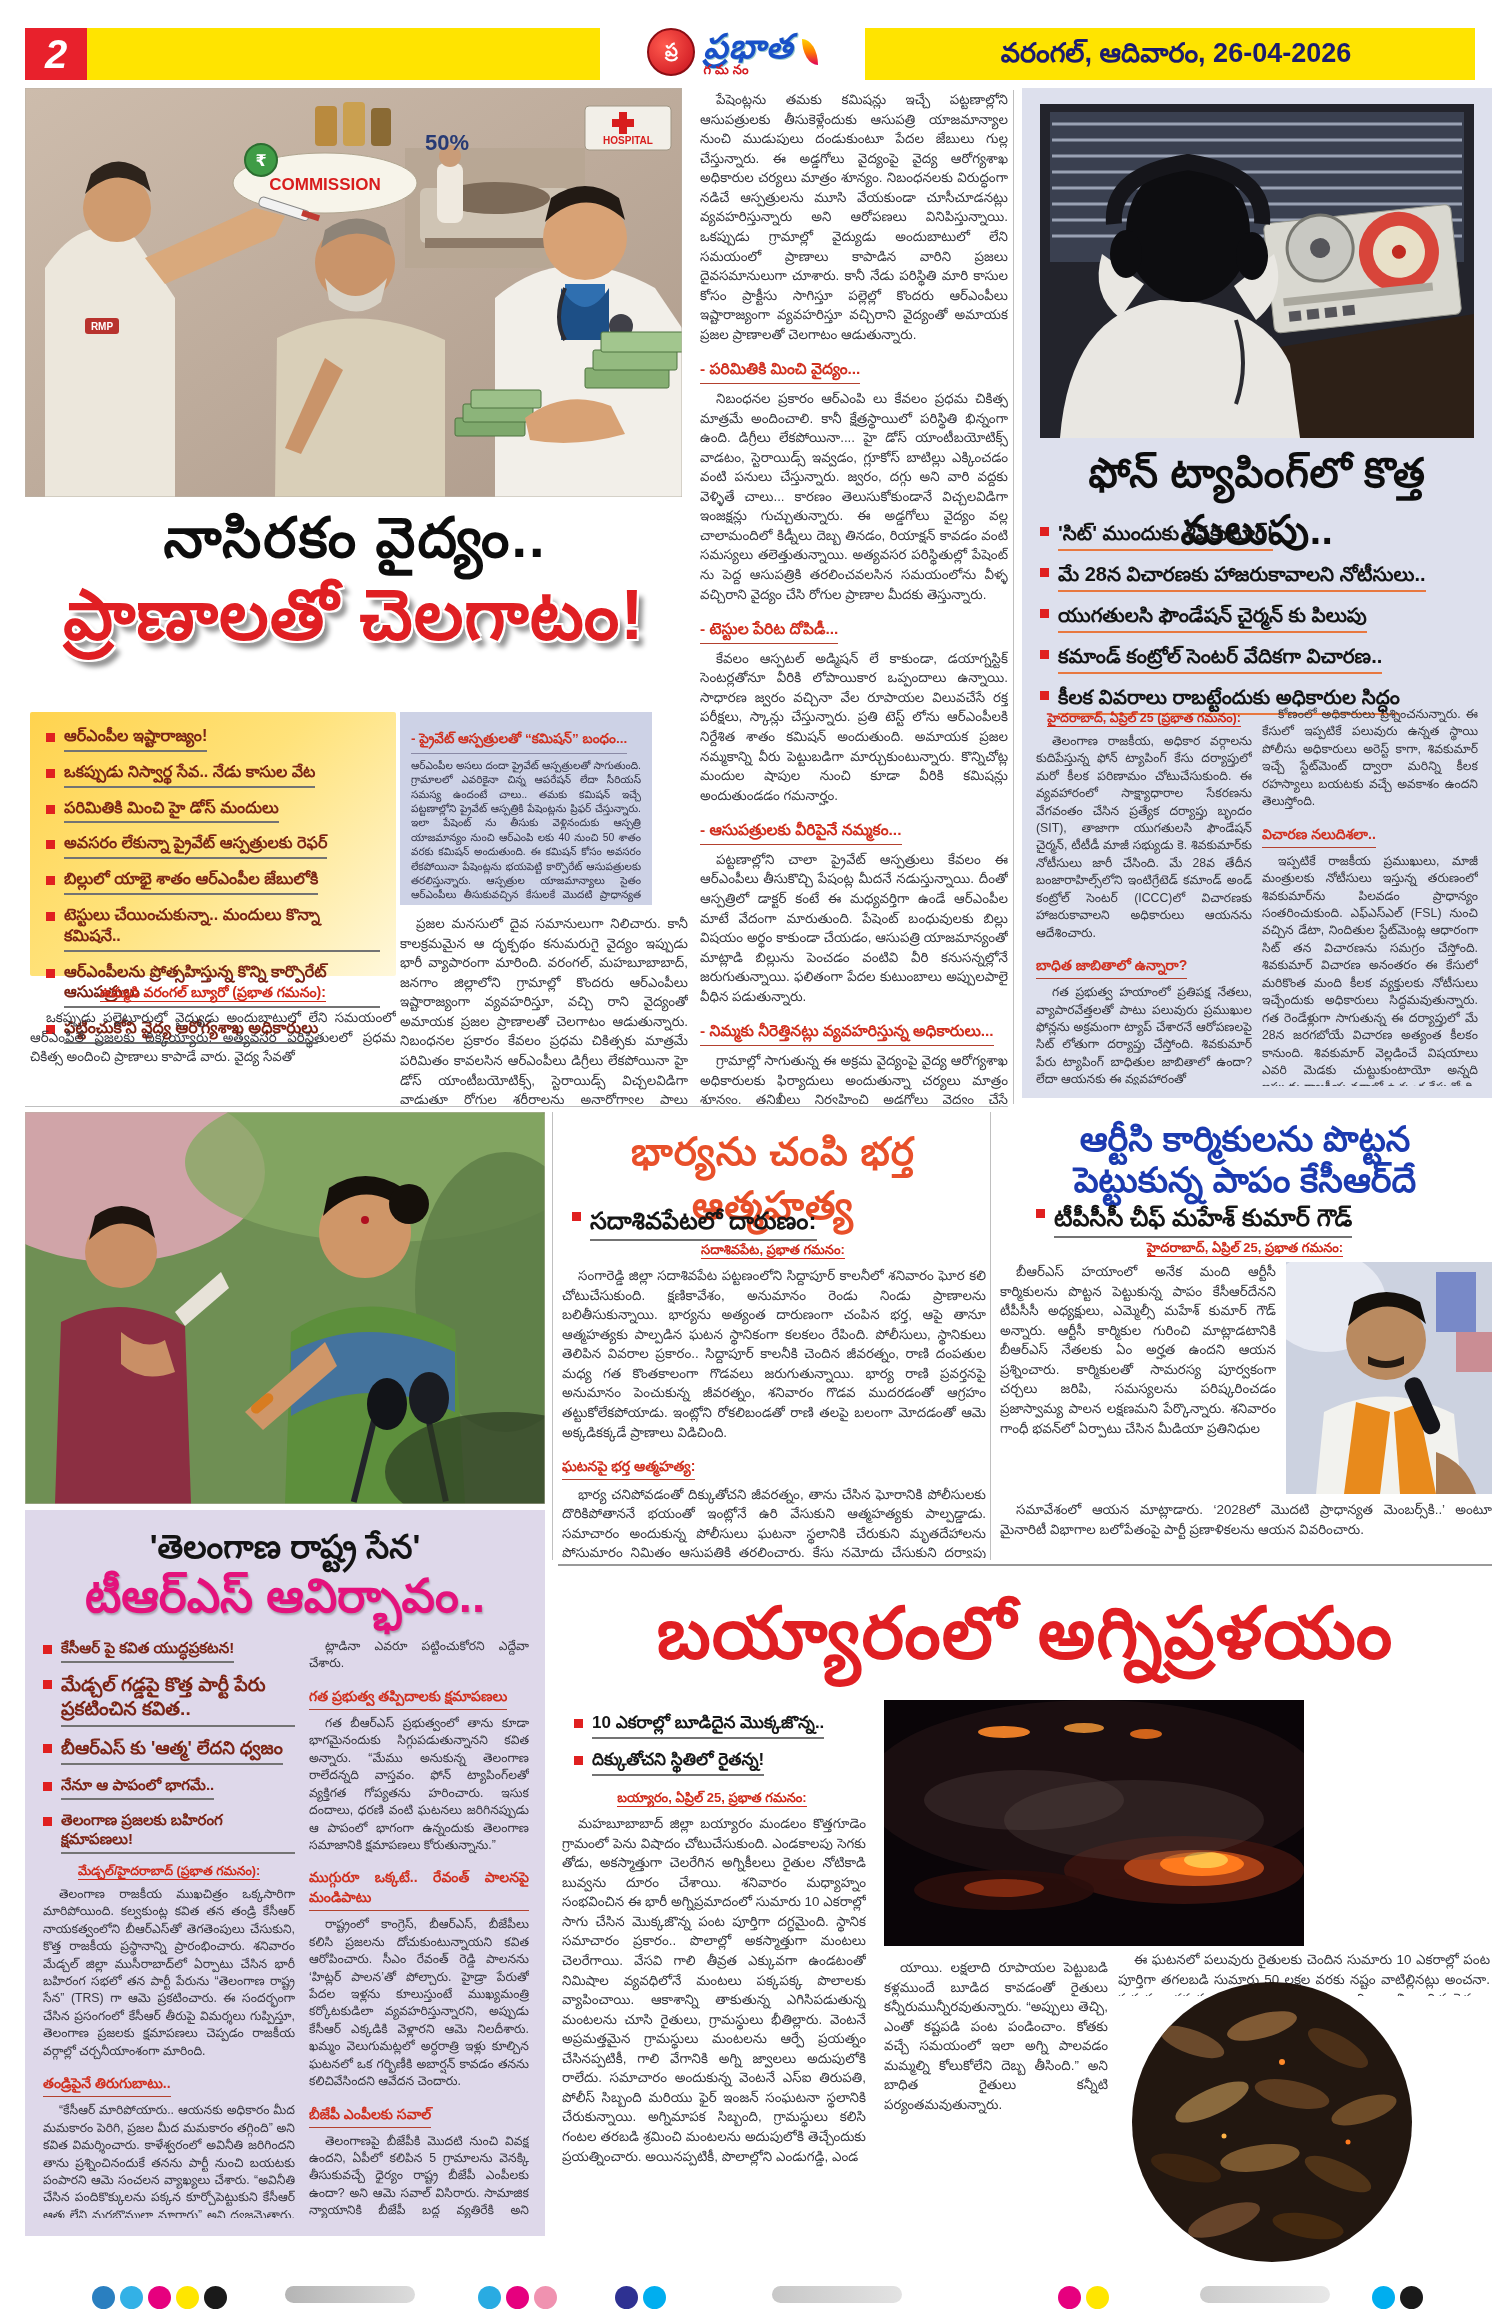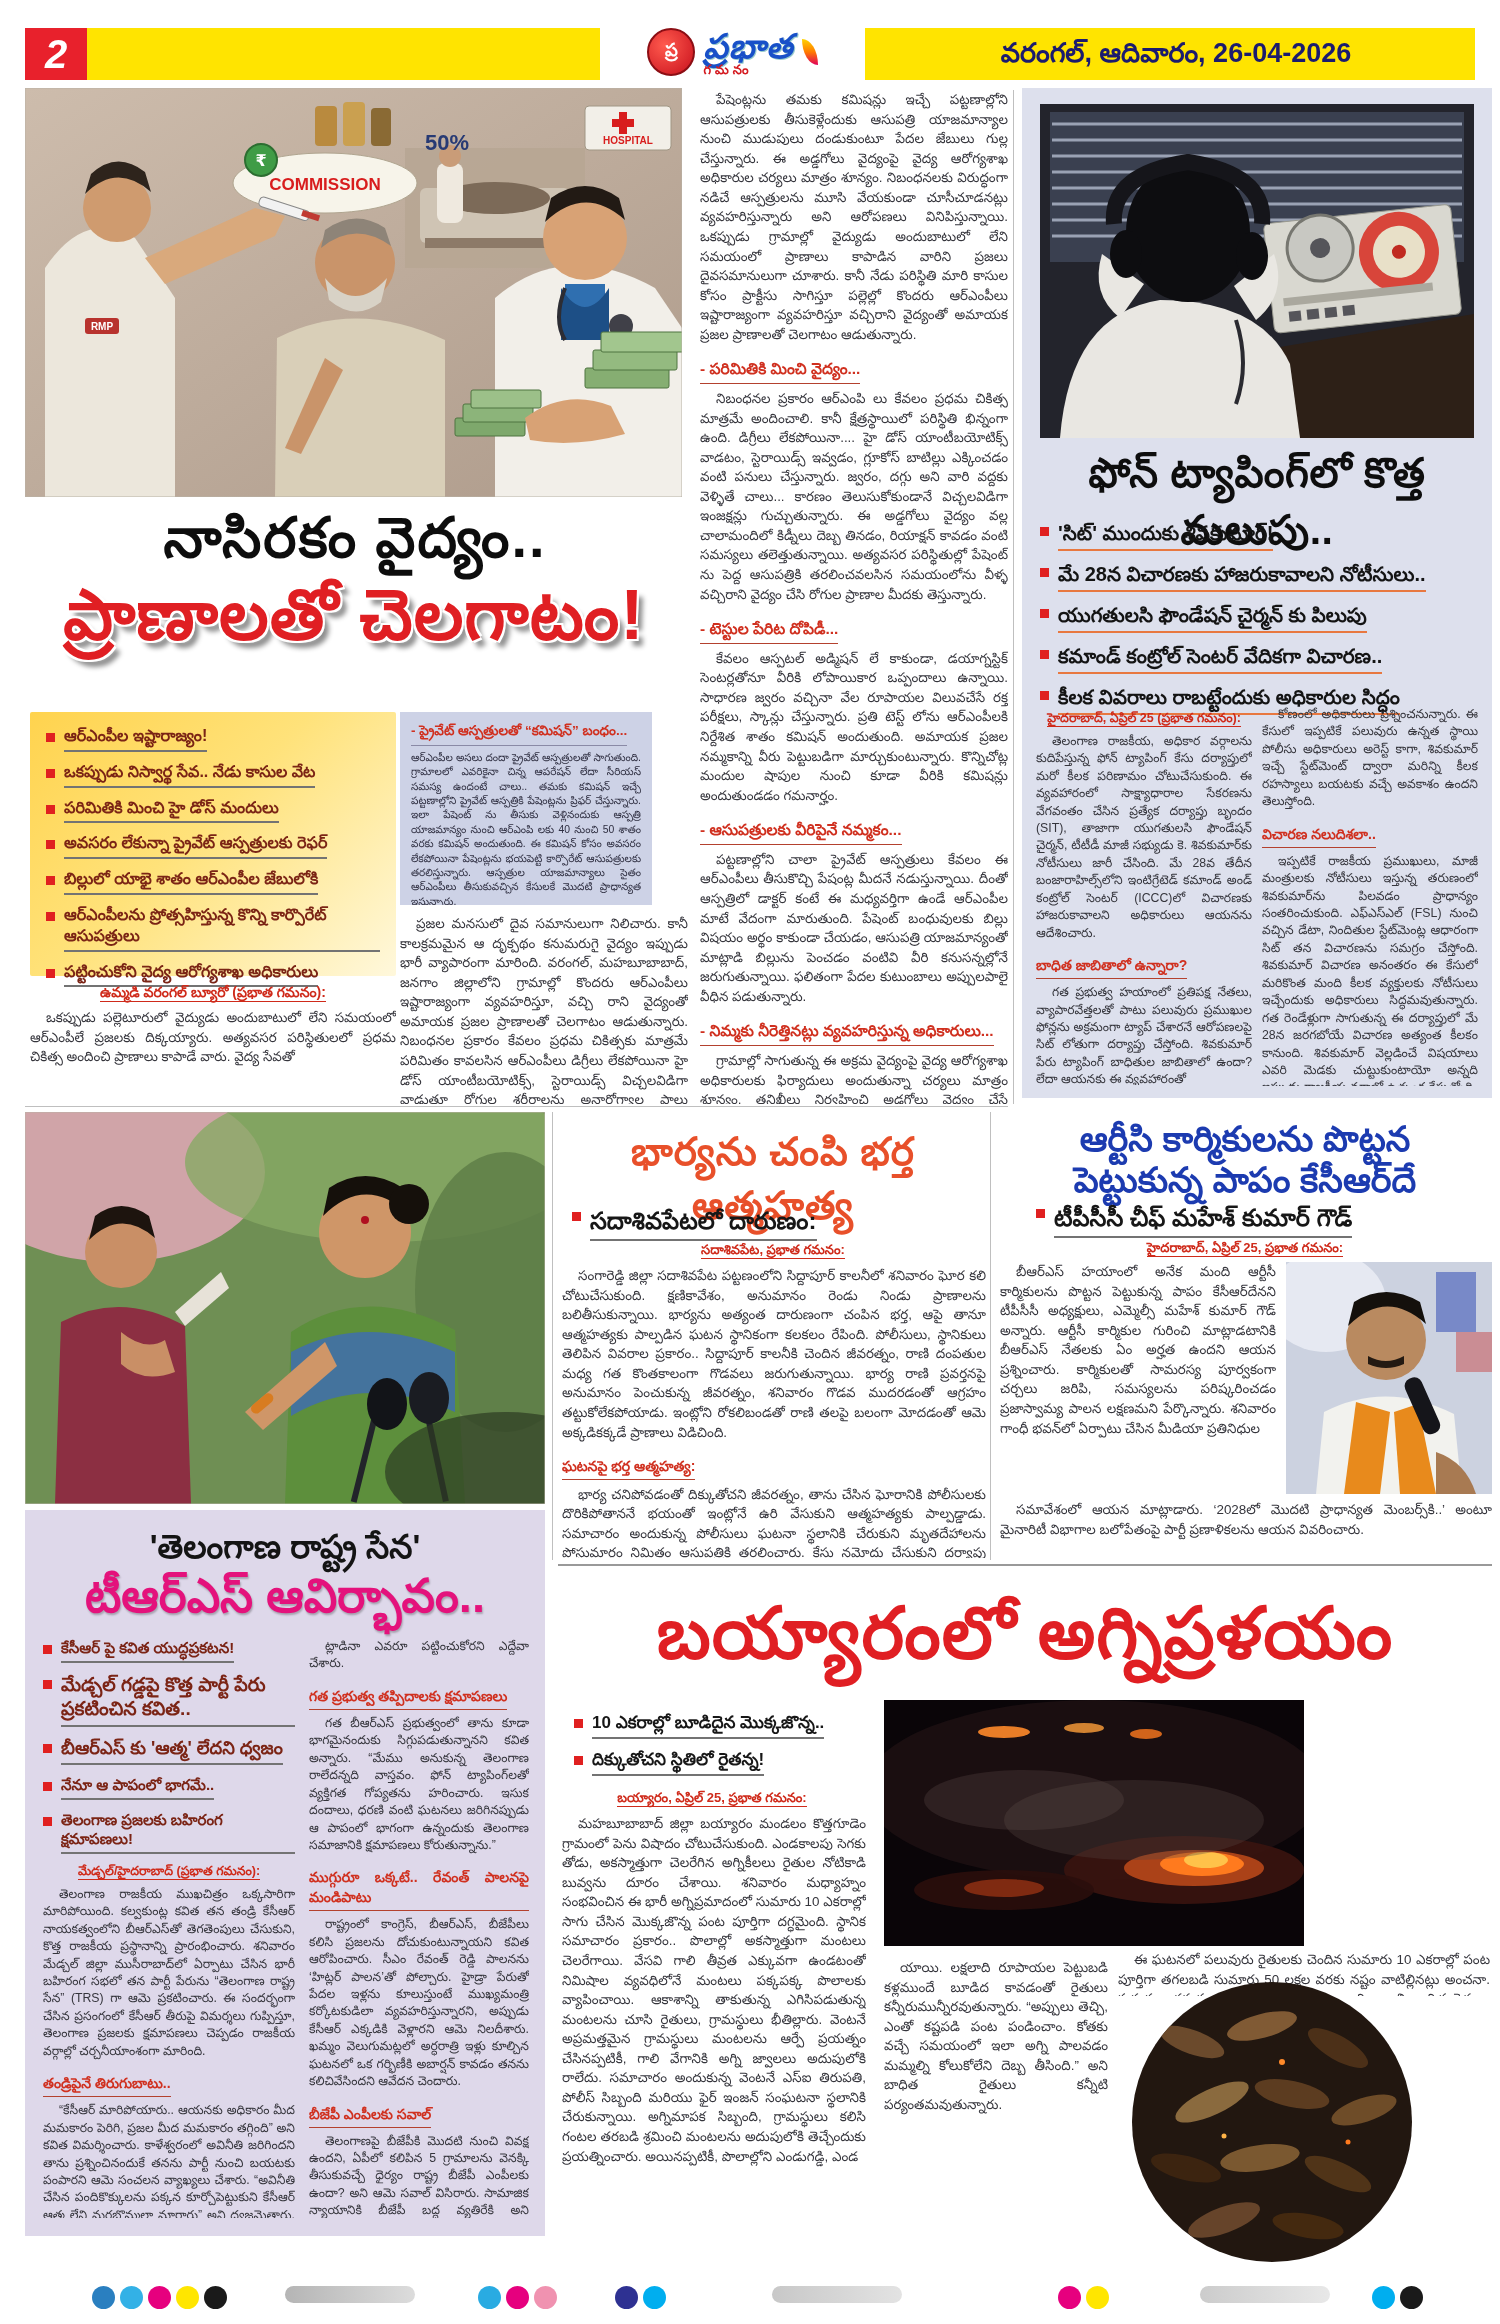--- a/index.html
+++ b/index.html
@@ -34,21 +34,21 @@
     text-shadow:-2px -2px 0 #fff,2px -2px 0 #fff,-2px 2px 0 #fff,2px 2px 0 #fff,6px 7px 5px rgba(0,0,0,.45);}
   .phone-head{font-size:41px;font-weight:900;color:#0e0e0e;text-align:center;letter-spacing:.5px;}
   .trs-kicker{font-size:33px;font-weight:900;color:#141414;text-align:center;}
   .trs-head{font-size:47px;font-weight:900;color:#e4127c;text-align:center;text-shadow:1px 2px 2px rgba(0,0,0,.25);}
   .murder-head{font-size:39px;font-weight:900;color:#e8502a;text-align:center;letter-spacing:1px;}
   .rtc-head{font-size:35px;font-weight:900;color:#1c3bb0;text-align:center;line-height:1.18;}
   .fire-head{font-size:72px;font-weight:900;color:#e01f23;text-align:center;white-space:nowrap;letter-spacing:1px;}
   
   .panel-lav{background:#dde0ed;}
   .panel-pur{background:#ded8ea;}
-  .combox{background:#cdd2e6;padding:9px 11px;box-sizing:border-box;overflow:hidden;}
+  .combox{background:#cdd2e6;padding:17px 11px;box-sizing:border-box;overflow:hidden;}
   .combox .cb-title{color:#d0301f;font-weight:bold;font-size:13.5px;border-bottom:1.5px solid #8a8aa6;padding-bottom:3px;margin-bottom:5px;display:inline-block;}
   .combox .cb-body{font-size:10.4px;line-height:1.38;color:#2e2e40;text-align:justify;}
   .bullets-yellow{background:linear-gradient(135deg,#ffd34e 0%,#ffe27a 45%,#fff8dc 100%);padding:14px 16px;box-sizing:border-box;border-radius:2px;}
   
   .photo-frame{overflow:hidden;}
   svg{display:block;}
   
   .mark-group{position:absolute;top:0;display:flex;gap:5px;align-items:center;}
   .mark-dot{width:23px;height:23px;border-radius:50%;display:inline-block;}
   .mark-bar{width:130px;height:17px;border-radius:9px;display:inline-block;}
@@ -164,20 +164,24 @@
         <span class="sq"></span>
         <span class="t">పరిమితికి మించి హై డోస్ మందులు</span>
       </div>
     <div class="bul">
         <span class="sq"></span>
         <span class="t">అవసరం లేకున్నా ప్రైవేట్ ఆస్పత్రులకు రెఫర్</span>
       </div>
     <div class="bul">
         <span class="sq"></span>
         <span class="t">బిల్లులో యాభై శాతం ఆర్ఎంపీల జేబులోకి</span>
+      </div>
+    <div class="bul">
+        <span class="sq"></span>
+        <span class="t">టెస్టులు చేయించుకున్నా.. మందులు కొన్నా కమిషనే..</span>
       </div>
     <div class="bul">
         <span class="sq"></span>
         <span class="t">ఆర్ఎంపీలను ప్రోత్సహిస్తున్న కొన్ని కార్పొరేట్ ఆసుపత్రులు</span>
       </div>
     <div class="bul">
         <span class="sq"></span>
         <span class="t">పట్టించుకోని వైద్య ఆరోగ్యశాఖ అధికారులు</span>
       </div>
   </div>

